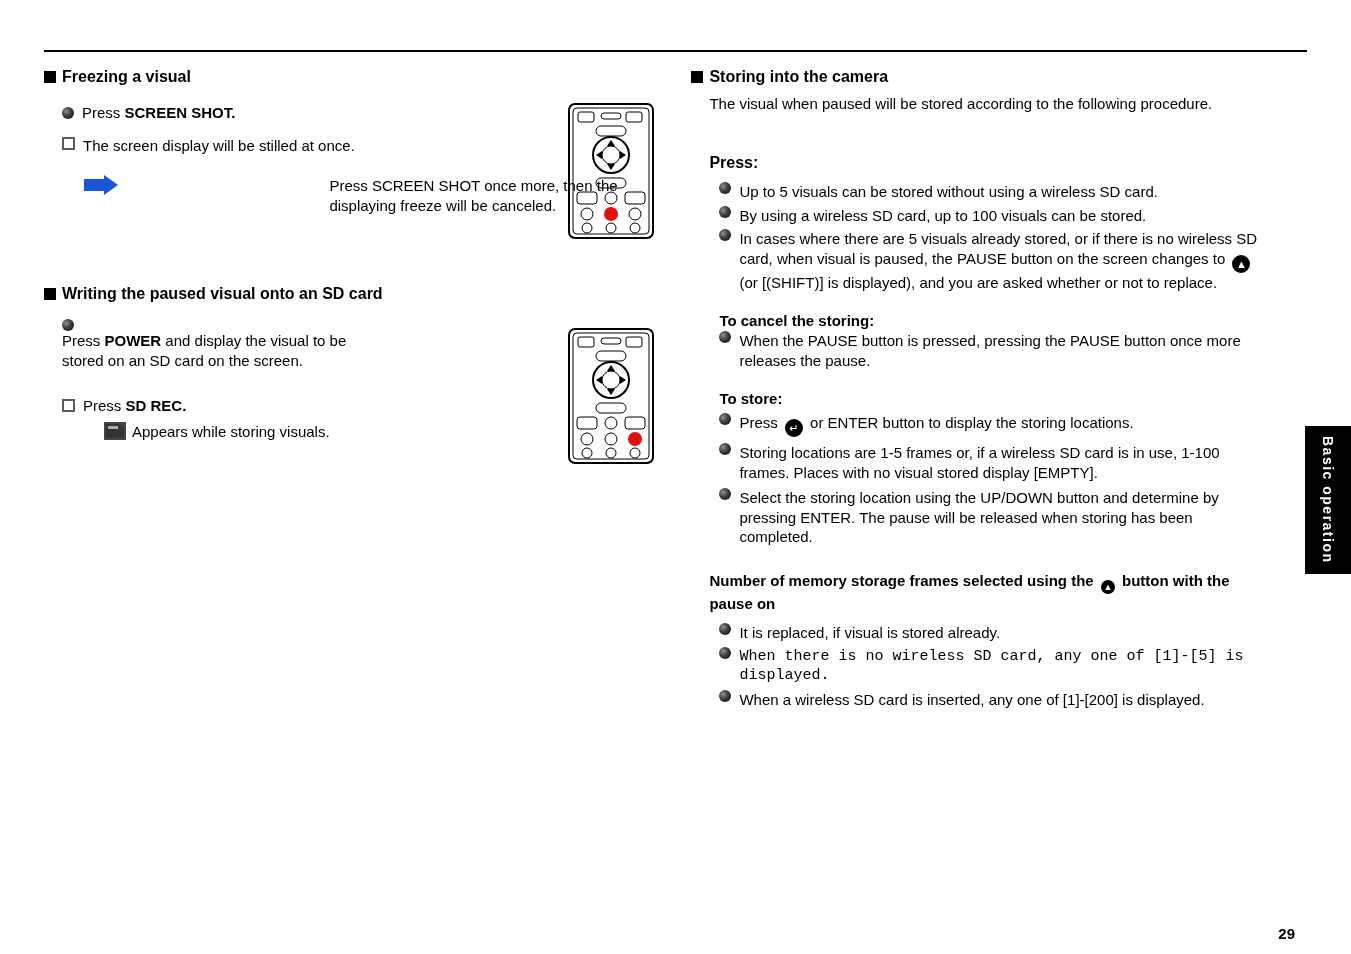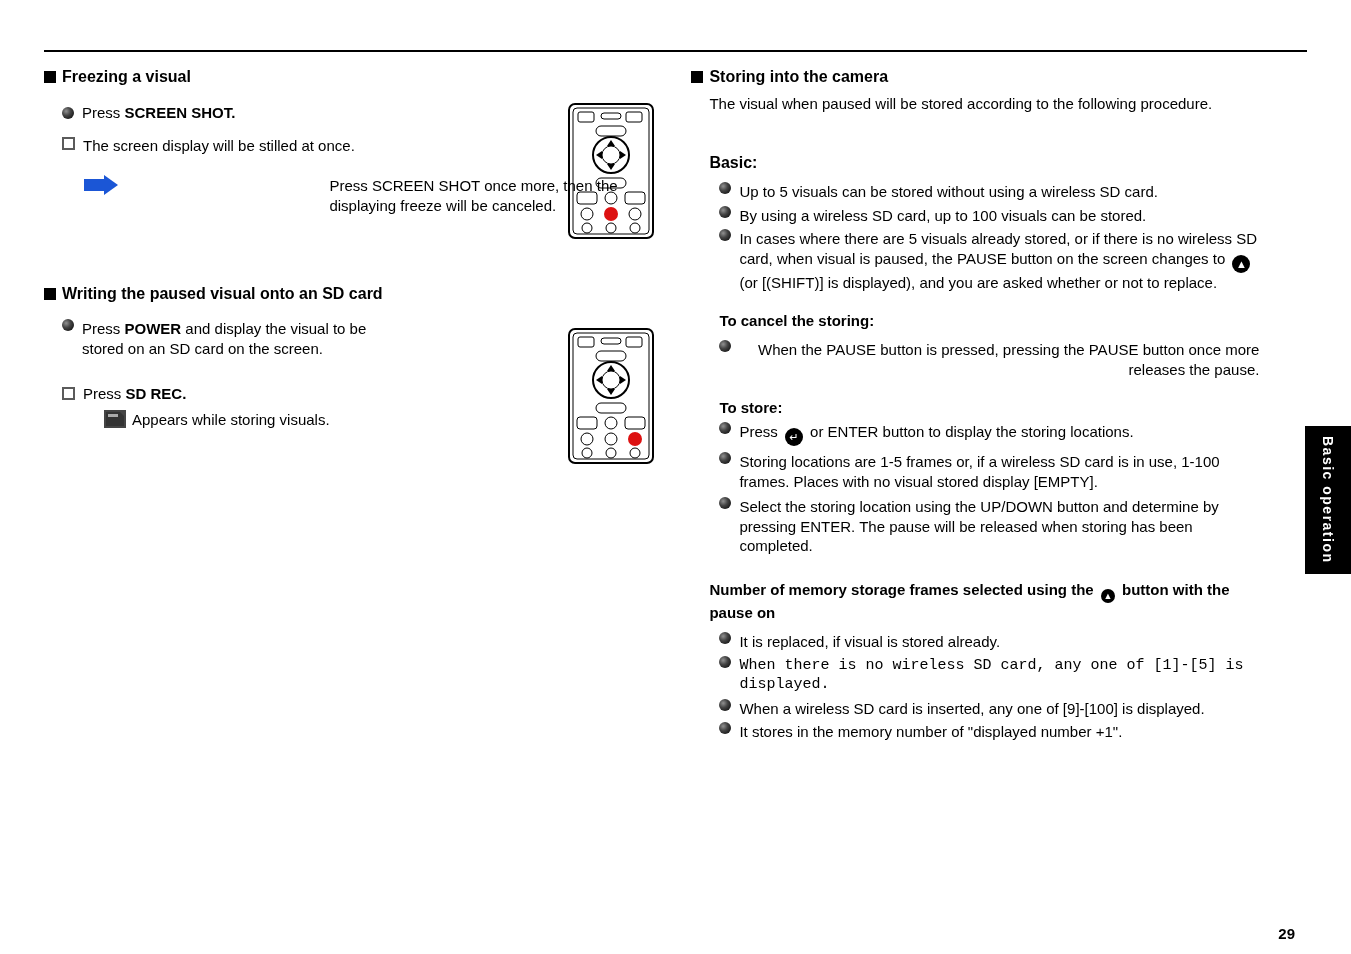--- a/index.html
+++ b/index.html
@@ -91,21 +91,21 @@
         </div>
       </div>
 
       <div class="sec-block" style="margin-top:68px;">
         <div class="h-sec">
             <span class="sq-bullet"></span>
             <span>Writing the paused visual onto an SD card</span>
           </div>
 
         <div style="padding-left:18px;">
-          <div style="display:flex; align-items:flex-start; margin-top:16px;">
+          <div style="display:flex; align-items:flex-start; margin-top:16px;flex-direction:column;">
               <span class="circle-bullet"></span>
               <div style="font-size:15px; max-width:380px; line-height:1.35;"><span>Press</span> <strong>POWER</strong><span> and display the visual to be</span><br><span>stored on an SD card on the screen.</span></div>
             </div>
 
           <div style="display:flex; align-items:center; margin-top:26px;">
               <span class="sq-bullet-outline"></span>
               <div style="font-size:15px;"><span>Press </span><strong>SD REC.</strong></div>
             </div>
 
           <div style="display:flex; align-items:center; margin-top:8px; padding-left:42px;">
@@ -148,40 +148,40 @@
 
     <div class="col col-right">
       <div class="h-sec">
           <span class="sq-bullet"></span>
           <span>Storing into the camera</span>
         </div>
 
       <div style="font-size:15px; padding-left:18px; line-height:1.35; max-width:560px;">The visual when paused will be stored according to the following procedure.</div>
 
       <div style="margin-top:40px;">
-        <div style="font-size:16px; font-weight:bold; padding-left:18px; margin-bottom:10px;">Basic:</div>
+        <div style="font-size:16px; font-weight:bold; padding-left:18px; margin-bottom:10px;">Press:</div>
 
         <div style="padding-left:28px;">
           <div style="display:flex; margin-bottom:4px;">
               <span class="circle-bullet"></span>
               <div style="font-size:15px; line-height:1.3; max-width:520px;">Up to 5 visuals can be stored without using a wireless SD card.</div>
             </div>
           <div style="display:flex; margin-bottom:4px;">
               <span class="circle-bullet"></span>
               <div style="font-size:15px; line-height:1.3; max-width:520px;">By using a wireless SD card, up to 100 visuals can be stored.</div>
             </div>
           <div style="display:flex; margin-bottom:4px;">
               <span class="circle-bullet"></span>
               <div style="font-size:15px; line-height:1.3; max-width:520px;"><span>In cases where there are 5 visuals already stored, or if there is no wireless SD card, when visual is paused, the PAUSE button on the screen changes to <span class="inline-icon-circle">▲</span> (or [(SHIFT)] is displayed), and you are asked whether or not to replace.</span></div>
             </div>
         </div>
 
         <div style="padding-left:28px; margin-top:20px;">
           <div style="font-size:15px; font-weight:bold;">To cancel the storing:</div>
-          <div style="display:flex; margin-top:11px;text-align:right;">
+          <div style="display:flex; margin-top:2px;">
               <span class="circle-bullet"></span>
               <div style="font-size:15px; line-height:1.3; max-width:520px;">When the PAUSE button is pressed, pressing the PAUSE button once more releases the pause.</div>
             </div>
         </div>
 
         <div style="padding-left:28px; margin-top:20px;">
           <div style="font-size:15px; font-weight:bold;">To store:</div>
           <div style="display:flex; margin-top:6px;">
               <span class="circle-bullet"></span>
               <div style="font-size:15px; line-height:1.3; max-width:520px;"><span>Press </span><span class="inline-icon-circle">↵</span><span> or ENTER button to display the storing locations.</span></div>
@@ -202,24 +202,20 @@
             <div style="display:flex; margin-bottom:4px;">
                 <span class="circle-bullet"></span>
                 <div style="font-size:15px; line-height:1.3; max-width:520px;">It is replaced, if visual is stored already.</div>
               </div>
             <div style="display:flex; margin-bottom:4px;font-family:Liberation Mono, monospace;">
                 <span class="circle-bullet"></span>
                 <div style="font-size:15px; line-height:1.3; max-width:520px;">When there is no wireless SD card, any one of [1]-[5] is displayed.</div>
               </div>
             <div style="display:flex; margin-bottom:4px;">
                 <span class="circle-bullet"></span>
-                <div style="font-size:15px; line-height:1.3; max-width:520px;">When a wireless SD card is inserted, any one of [9]-[100] is displayed.</div>
-              </div>
-            <div style="display:flex; margin-bottom:4px;">
-                <span class="circle-bullet"></span>
-                <div style="font-size:15px; line-height:1.3; max-width:520px;">It stores in the memory number of "displayed number +1".</div>
+                <div style="font-size:15px; line-height:1.3; max-width:520px;">When a wireless SD card is inserted, any one of [1]-[200] is displayed.</div>
               </div>
           </div>
         </div>
       </div>
     </div>
   </div>
 </div>
 
 </body></html>

